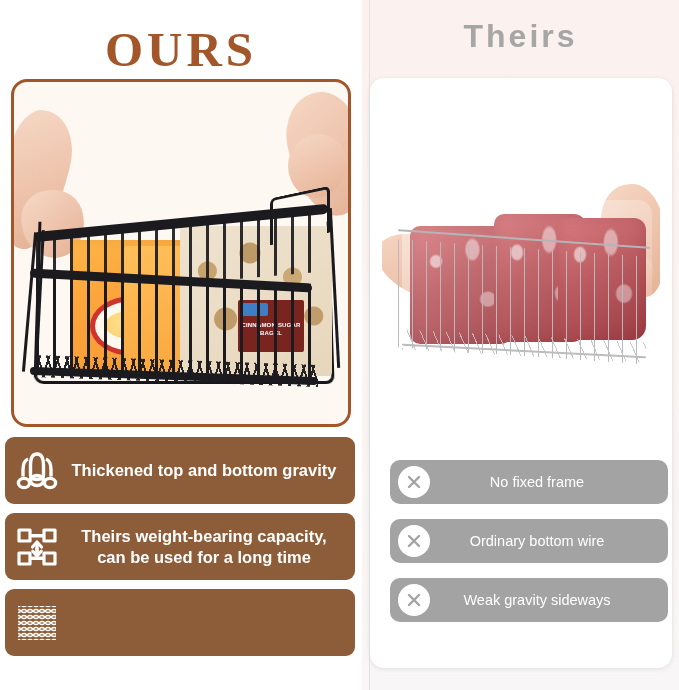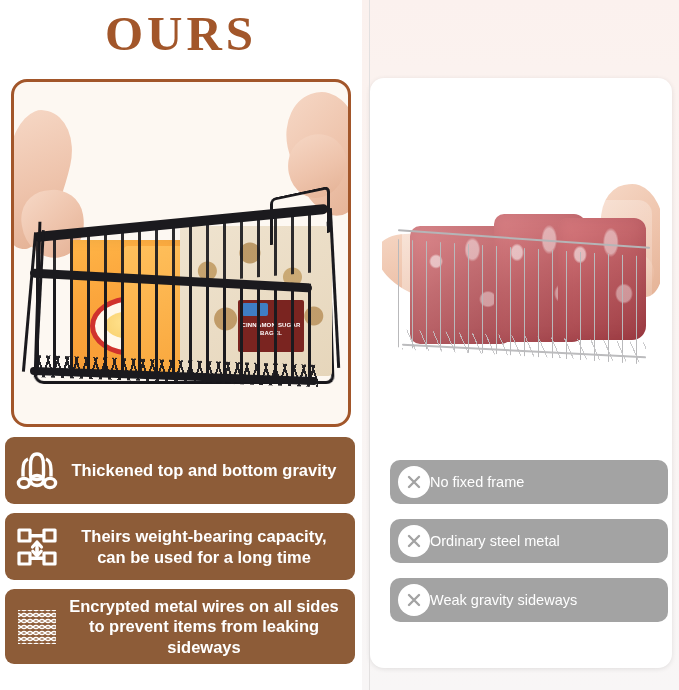--- a/index.html
+++ b/index.html
@@ -22,21 +22,21 @@
     background: #ffffff;
   }
 
   
   .panel-left {
     position: relative;
     width: 362px;
     height: 690px;
     background: #ffffff;
     box-sizing: border-box;
-    padding: 0;
+    padding: 16px;
   }
   .title-ours {
     text-align: center;
     font-family: "Liberation Serif", serif;
     font-size: 49px;
     font-weight: 700;
     color: #a2562a;
     letter-spacing: 4px;
     line-height: 1;
     padding-top: 9px;
@@ -419,21 +419,21 @@
     margin-bottom: 15px;
     padding: 6px 8px;
     box-sizing: border-box;
     height: 44px;
   }
   .row-theirs .row-text {
     flex: 1;
     color: #ffffff;
     font-size: 14.5px;
     font-weight: 400;
-    text-align: left;
+    text-align: center;
     padding-right: 16px;
   }
   .x-circle {
     flex: 0 0 32px;
     width: 32px;
     height: 32px;
     border-radius: 50%;
     background: #ffffff;
     display: flex;
     align-items: center;
@@ -528,30 +528,30 @@
         <div class="icon-box">
           <svg width="44" height="42" viewBox="0 0 44 42" aria-hidden="true">
             <defs>
               <pattern id="meshpat" width="6" height="6" patternUnits="userSpaceOnUse">
                 <path d="M0 3 Q3 0 6 3 Q3 6 0 3 Z" fill="none" stroke="#ffffff" stroke-width="1.6"></path>
               </pattern>
             </defs>
             <rect x="3" y="4" width="38" height="34" fill="url(#meshpat)"></rect>
           </svg>
         </div>
-        <div class="row-text">Encrypted metal wires on all sides to prevent items from leaking sideways</div>
       </div>
 
     </div>
   </div>
 
   <div class="divider"></div>
 
   <div class="panel-right">
 
+    <div class="title-theirs">Theirs</div>
 
     <div class="right-card">
 
       <div class="photo-theirs">
         <div class="hand hand-t1"></div>
         <div class="hand hand-t1b"></div>
         <div class="hand hand-t2"></div>
         <div class="hand hand-t2b"></div>
 
         <div class="meat meat1"></div>
@@ -577,21 +577,21 @@
           </div>
           <div class="row-text">No fixed frame</div>
         </div>
 
         <div class="row-theirs">
           <div class="x-circle">
             <svg width="20" height="20" viewBox="0 0 20 20" aria-hidden="true">
               <path d="M5 5 L15 15 M15 5 L5 15" stroke="#a3a3a3" stroke-width="2.4" stroke-linecap="round" fill="none"></path>
             </svg>
           </div>
-          <div class="row-text">Ordinary steel metal</div>
+          <div class="row-text">Ordinary bottom wire</div>
         </div>
 
         <div class="row-theirs">
           <div class="x-circle">
             <svg width="20" height="20" viewBox="0 0 20 20" aria-hidden="true">
               <path d="M5 5 L15 15 M15 5 L5 15" stroke="#a3a3a3" stroke-width="2.4" stroke-linecap="round" fill="none"></path>
             </svg>
           </div>
           <div class="row-text">Weak gravity sideways</div>
         </div>

